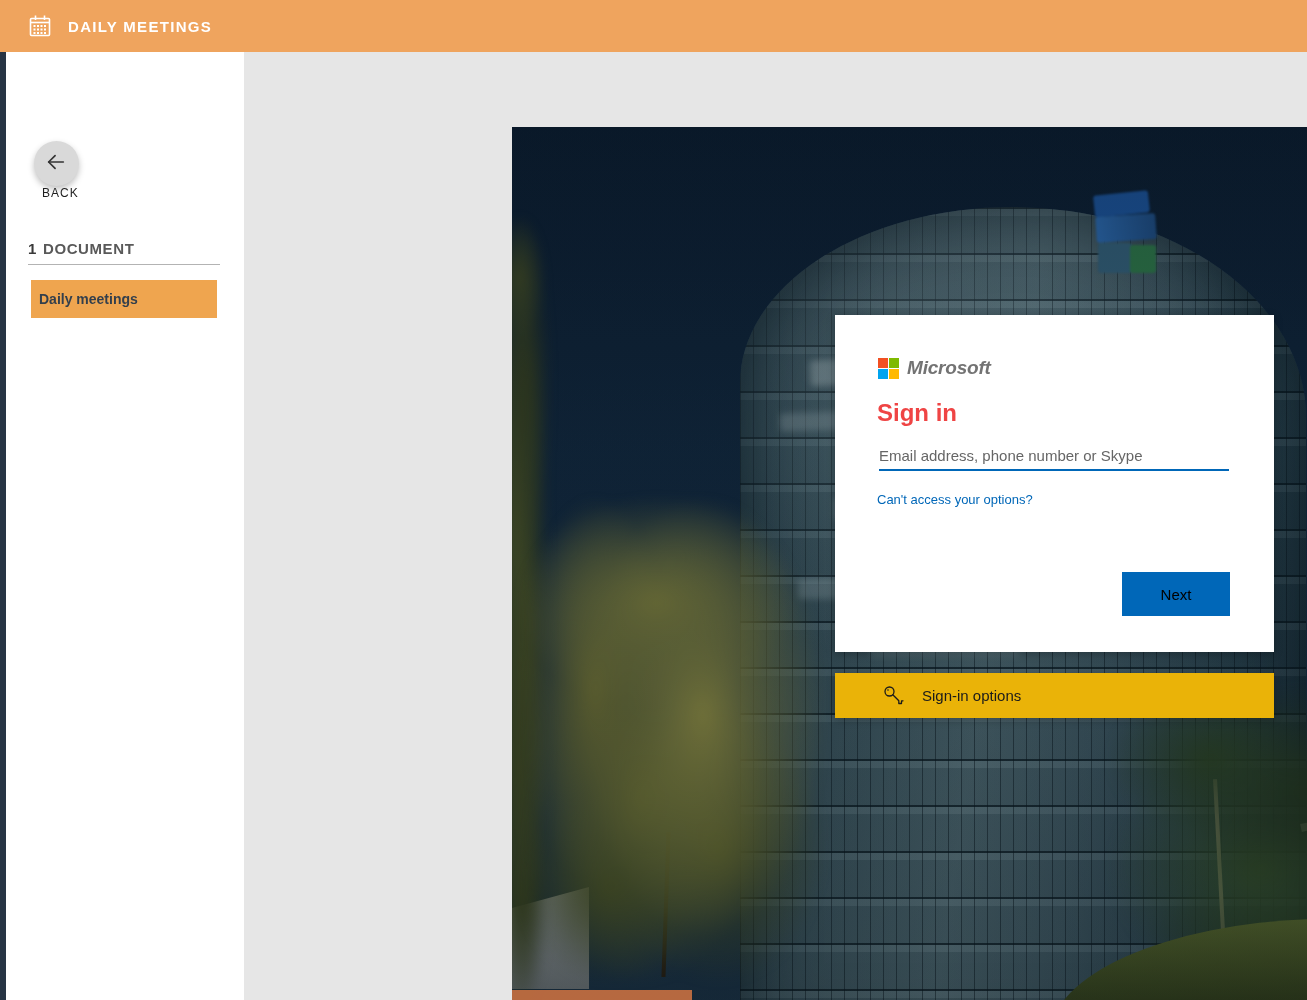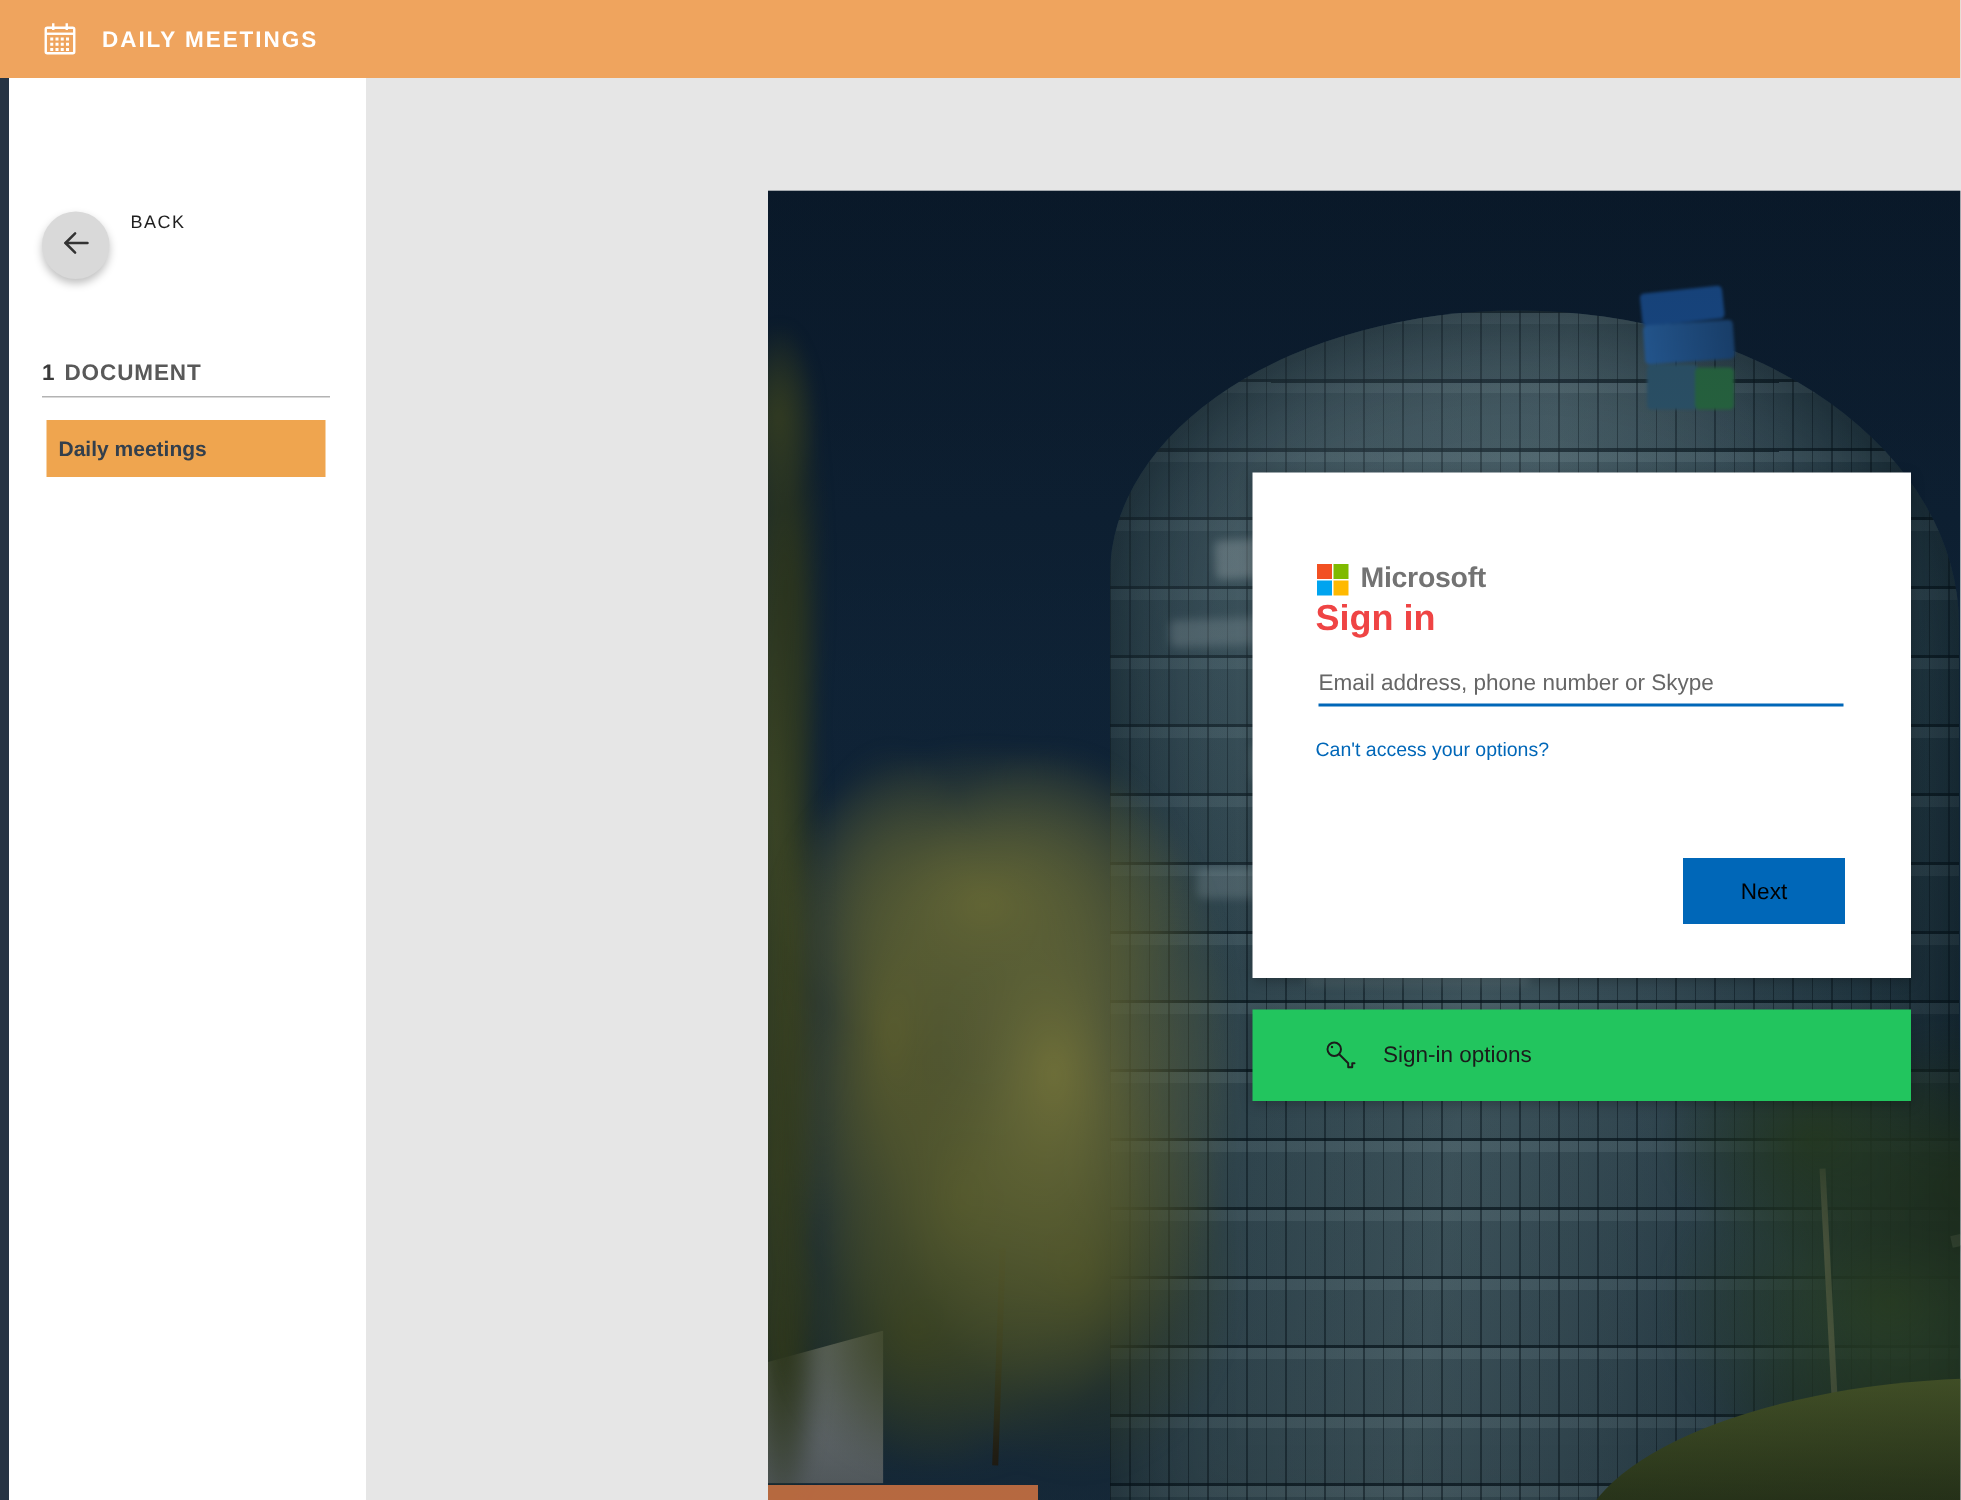--- a/index.html
+++ b/index.html
@@ -8,21 +8,21 @@
 
   
   .app-header { position:absolute; left:0; top:0; width:1307px; height:52px;
     background:#efa45e; display:flex; align-items:center; padding-left:28px; z-index:30; }
   .app-header .cal { width:24px; height:24px; margin-right:16px; }
   .app-title { color:#fff; font-size:15px; font-weight:600; letter-spacing:1.3px; }
 
   
   .left-strip { position:absolute; left:0; top:52px; width:6px; height:948px; background:#273444; z-index:25; }
   .sidebar { position:absolute; left:6px; top:52px; width:238px; height:948px; background:#ffffff; z-index:25; }
-  .back-row { position:absolute; left:22px; top:89px; display:flex; align-items:flex-start; }
+  .back-row { position:absolute; left:22px; top:89px; display:flex; align-items:flex-end;flex-direction:column; }
   .back-btn { width:45px; height:45px; border-radius:50%; background:#d9d9d9; border:none;
     display:flex; align-items:center; justify-content:center; cursor:pointer;
     box-shadow:0 3px 6px rgba(0,0,0,0.25); }
   .back-label { margin-left:14px; font-size:12px; letter-spacing:1px; color:#1f1f1f; font-weight:500; }
   .doc-header { position:absolute; left:22px; top:188px; font-size:15px; letter-spacing:0.6px; }
   .doc-count { color:#3a3a3a; font-weight:700; margin-right:6px; }
   .doc-label { color:#595959; font-weight:700; }
   .doc-divider { position:absolute; left:22px; top:212px; width:192px; height:1px; background:#b3b3b3; }
   .doc-item { position:absolute; left:25px; top:228px; width:186px; height:38px; background:#efa54f;
     display:flex; align-items:center; padding-left:8px; cursor:pointer; }
@@ -93,37 +93,37 @@
   .photo-overlay { position:absolute; inset:0;
     background:linear-gradient(180deg, rgba(4,10,18,0.30) 0%, rgba(6,12,18,0.16) 35%, rgba(8,12,16,0.30) 100%); }
 
   
   .open-external { position:absolute; left:0; top:863px; width:180px; height:46px; border:none; cursor:pointer;
     background:rgba(210,116,66,0.85); display:flex; align-items:center; padding-left:24px; z-index:5; }
 
   
   .signin-card { position:absolute; left:835px; top:315px; width:439px; height:337px; background:#ffffff;
     box-shadow:0 2px 8px rgba(0,0,0,0.25); z-index:10; }
-  .ms-logo-row { position:absolute; left:43px; top:60px; display:flex; align-items:flex-end; }
+  .ms-logo-row { position:absolute; left:43px; top:42px; display:flex; align-items:flex-end;font-style:italic; }
   .ms-squares { display:grid; grid-template-columns:10px 10px; grid-template-rows:10px 10px; gap:1px; }
   .ms-squares i { display:block; }
   .sq-red { background:#f25022; } .sq-green { background:#7fba00; }
   .sq-blue { background:#00a4ef; } .sq-yellow { background:#ffb900; }
   .ms-brand { margin-left:8px; font-size:19px; font-weight:600; color:#737373; letter-spacing:-0.2px; }
   .signin-title { position:absolute; left:42px; top:84px; font-size:24px; font-weight:600; color:#ef4444; }
   .email-input { position:absolute; left:44px; top:126px; width:350px; height:30px; border:none;
     border-bottom:2px solid #0067b8; font-size:15px; color:#1b1b1b; outline:none; background:transparent;
     font-family:"Liberation Sans", sans-serif; }
   .email-input::placeholder { color:#666666; }
   .account-link { position:absolute; left:42px; top:177px; font-size:13px; color:#0067b8; text-decoration:none; }
   .next-btn { position:absolute; right:44px; top:257px; width:108px; height:44px; background:#0067b8;
     color:#000000; font-size:15px; border:none; cursor:pointer; font-family:"Liberation Sans", sans-serif; }
 
   
-  .signin-options { position:absolute; left:835px; top:673px; width:439px; height:61px; background:#22c55e;
+  .signin-options { position:absolute; left:835px; top:673px; width:439px; height:45px; background:#eab308;
     display:flex; align-items:center; cursor:pointer; box-shadow:0 2px 8px rgba(0,0,0,0.25); z-index:10; }
   .signin-options svg { width:24px; height:24px; margin-left:47px; }
   .signin-options span { margin-left:16px; font-size:15px; color:#1b1b1b; }
 </style>
 </head>
 <body>
 
 <div class="root">
 
   <header class="app-header">

